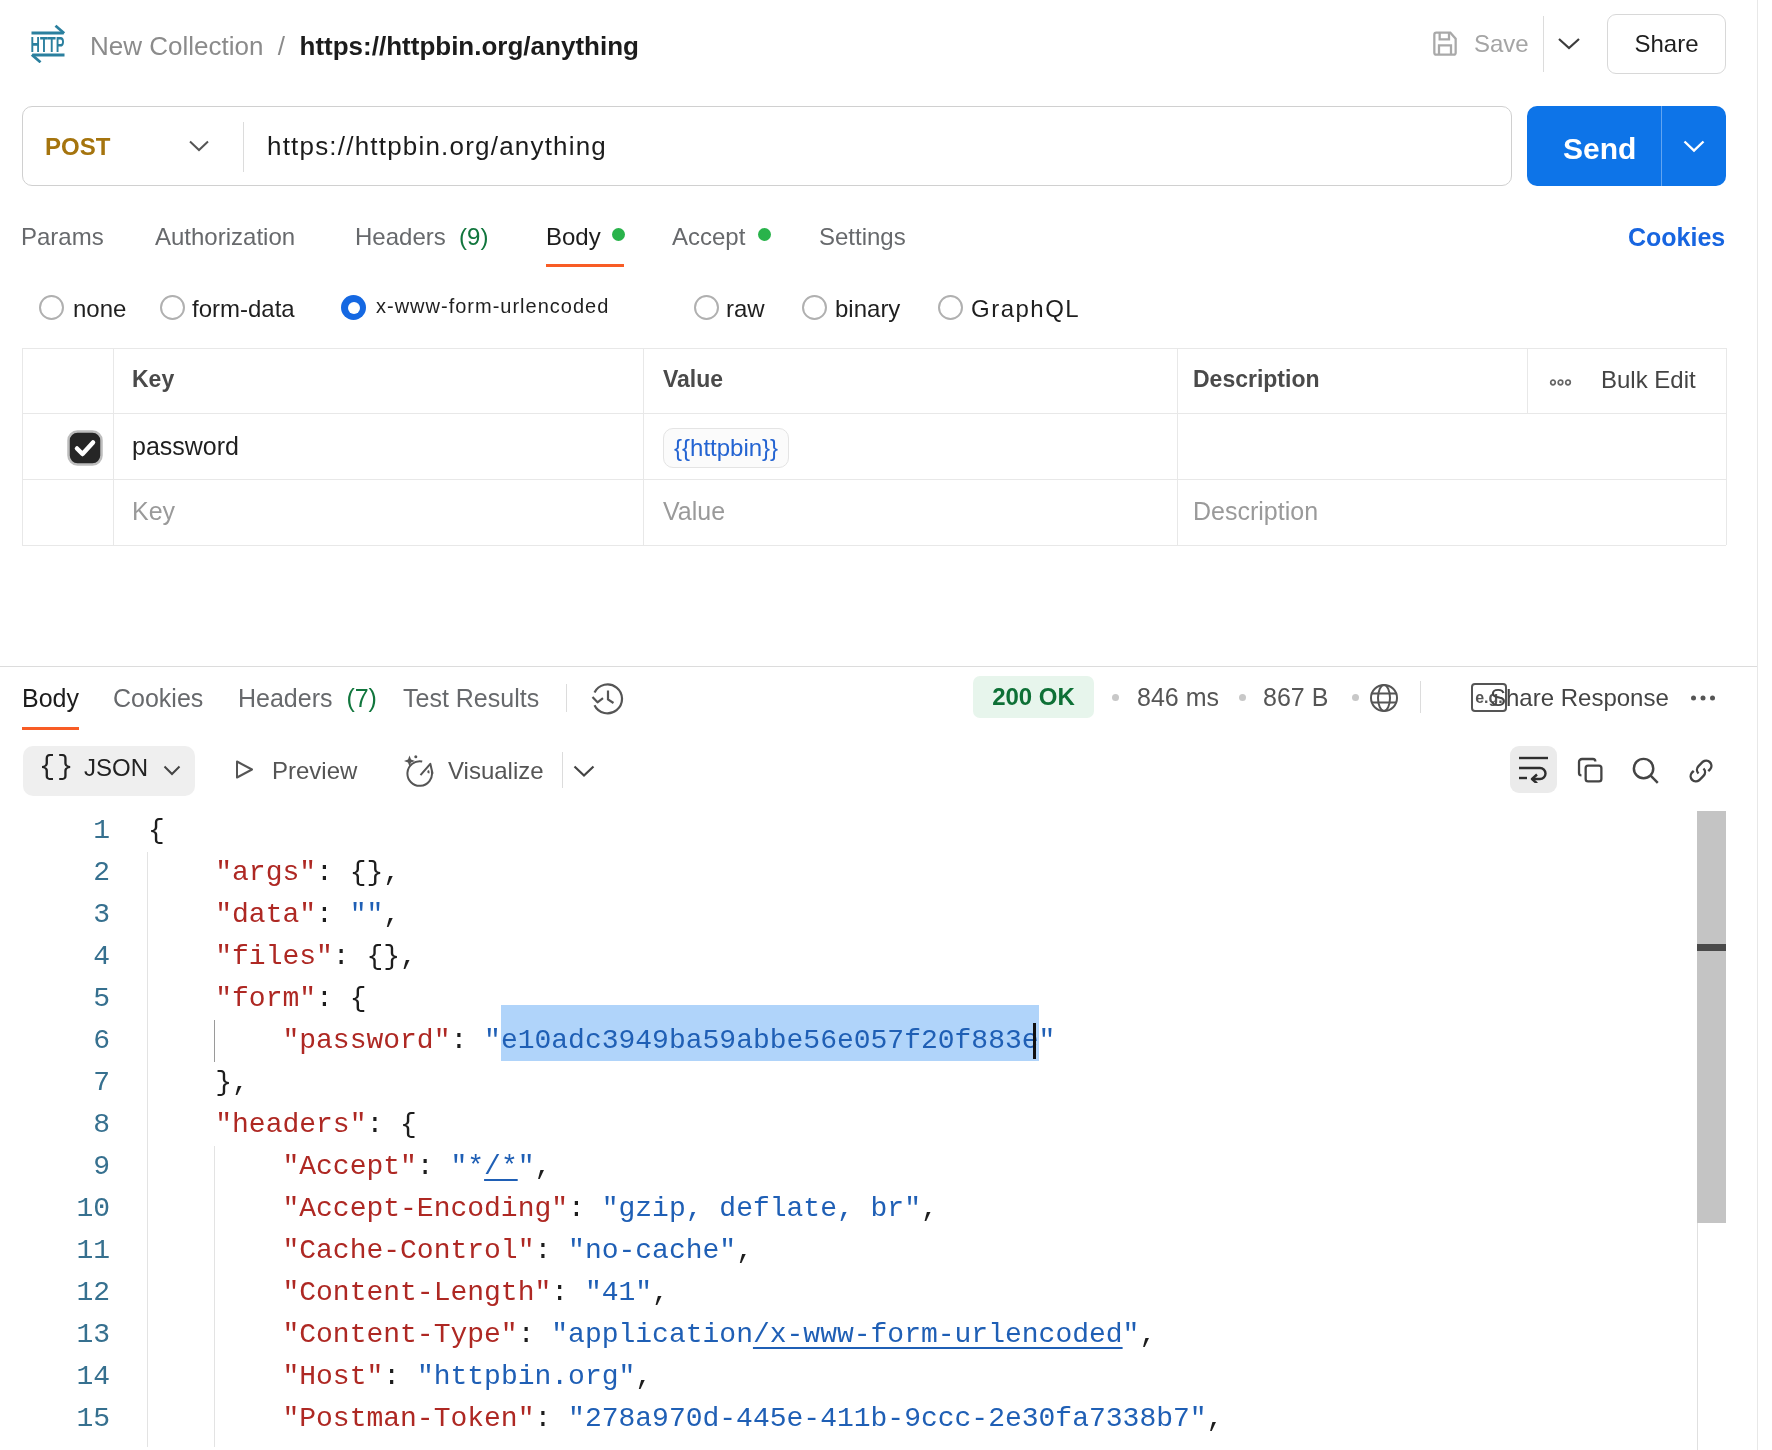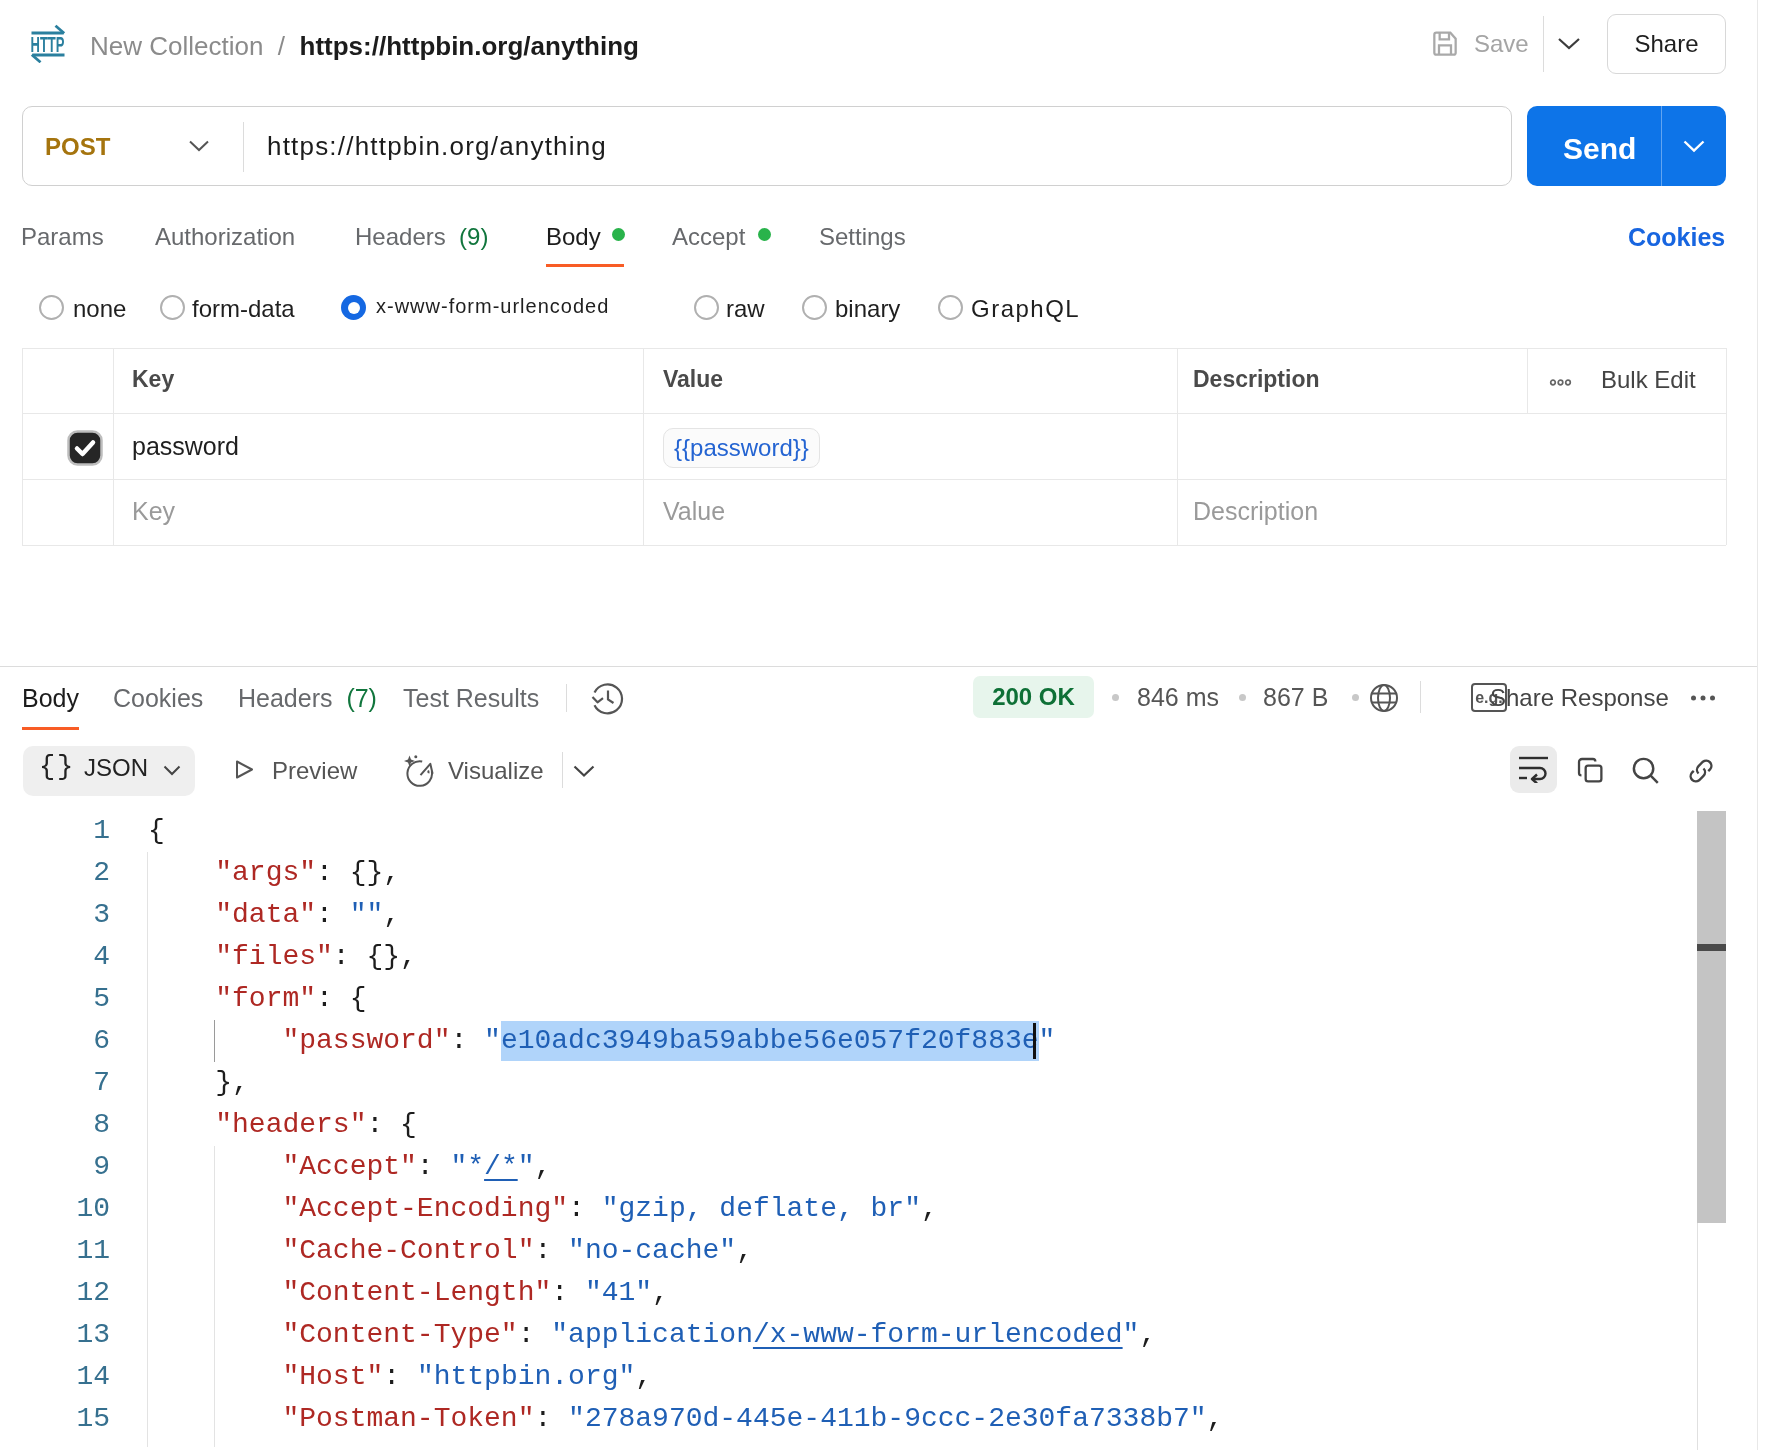--- a/index.html
+++ b/index.html
@@ -100,21 +100,21 @@
         <circle cx="11.5" cy="4.5" r="2.3"></circle>
         <circle cx="19" cy="4.5" r="2.3"></circle>
       </svg>
     <div class="abs" style="left:1579px; top:18px; font-size:24px; color:#444;">Bulk Edit</div>
 
     <svg class="abs" style="left:44px; top:81px;" width="38" height="38" viewBox="0 0 38 38">
       <rect x="2.5" y="2.5" width="33" height="33" rx="9" fill="#262626" stroke="#bdbdbd" stroke-width="2.5"></rect>
       <path d="M11 19.5 L16.5 25 L27 13.5" fill="none" stroke="#fff" stroke-width="4.5" stroke-linecap="round" stroke-linejoin="round"></path>
     </svg>
     <div class="abs" style="left:110px; top:84px; font-size:25px;">password</div>
-    <div class="abs" style="left:641px; top:80px; height:40px; border:1px solid #e4e4e4; background:#fbfbfb; border-radius:10px; padding:0 10px; line-height:38px; font-size:24px; color:#2464d2;">{{password}}</div>
+    <div class="abs" style="left:641px; top:80px; height:40px; border:1px solid #e4e4e4; background:#fbfbfb; border-radius:10px; padding:0 10px; line-height:38px; font-size:24px; color:#2464d2;">{{httpbin}}</div>
 
     <div class="abs" style="left:110px; top:149px; font-size:25px; color:#9a9a9a;">Key</div>
     <div class="abs" style="left:641px; top:149px; font-size:25px; color:#9a9a9a;">Value</div>
     <div class="abs" style="left:1171px; top:149px; font-size:25px; color:#9a9a9a;">Description</div>
   </div>
 
   <div class="hline" style="left:0; top:666px; width:1757px; background:#dcdcdc;"></div>
 
   <div class="abs" style="left:22px; top:684px; font-size:25px; color:#1c1c1c;">Body</div>
   <div class="abs" style="left:22px; top:727px; width:57px; height:3px; background:#f85c25;"></div>
@@ -225,21 +225,21 @@
         <span class="k">"Content-Length"</span><span class="p">:</span> <span class="v">"41"</span><span class="p">,</span>
         <span class="k">"Content-Type"</span><span class="p">:</span> <span class="v">"application<u>/x-www-form-urlencoded</u>"</span><span class="p">,</span>
         <span class="k">"Host"</span><span class="p">:</span> <span class="v">"httpbin.org"</span><span class="p">,</span>
         <span class="k">"Postman-Token"</span><span class="p">:</span> <span class="v">"278a970d-445e-411b-9ccc-2e30fa7338b7"</span><span class="p">,</span></pre>
     <div class="abs" style="left:1033px; top:213px; width:3px; height:36px; background:#111;"></div>
   </div>
   <style>
     .k { color:#ae2823; }
     .v { color:#1f5fb5; }
     .p { color:#1d1d1d; }
-    .sel { background:#b0d4fa; padding:4px 0 5px; }
+    .sel { background:#b0d4fa; padding:20px 0 5px; }
     #codetext u { text-decoration-thickness:2px; text-underline-offset:5px; }
   </style>
 
   <div class="abs" style="left:1697px; top:811px; width:29px; height:639px; border-left:1px solid #e0e0e0;"></div>
   <div class="abs" style="left:1697px; top:811px; width:29px; height:412px; background:#c4c4c4;"></div>
   <div class="abs" style="left:1697px; top:944px; width:29px; height:7px; background:#4a4a4a;"></div>
 
 </div>
 
 </body></html>

